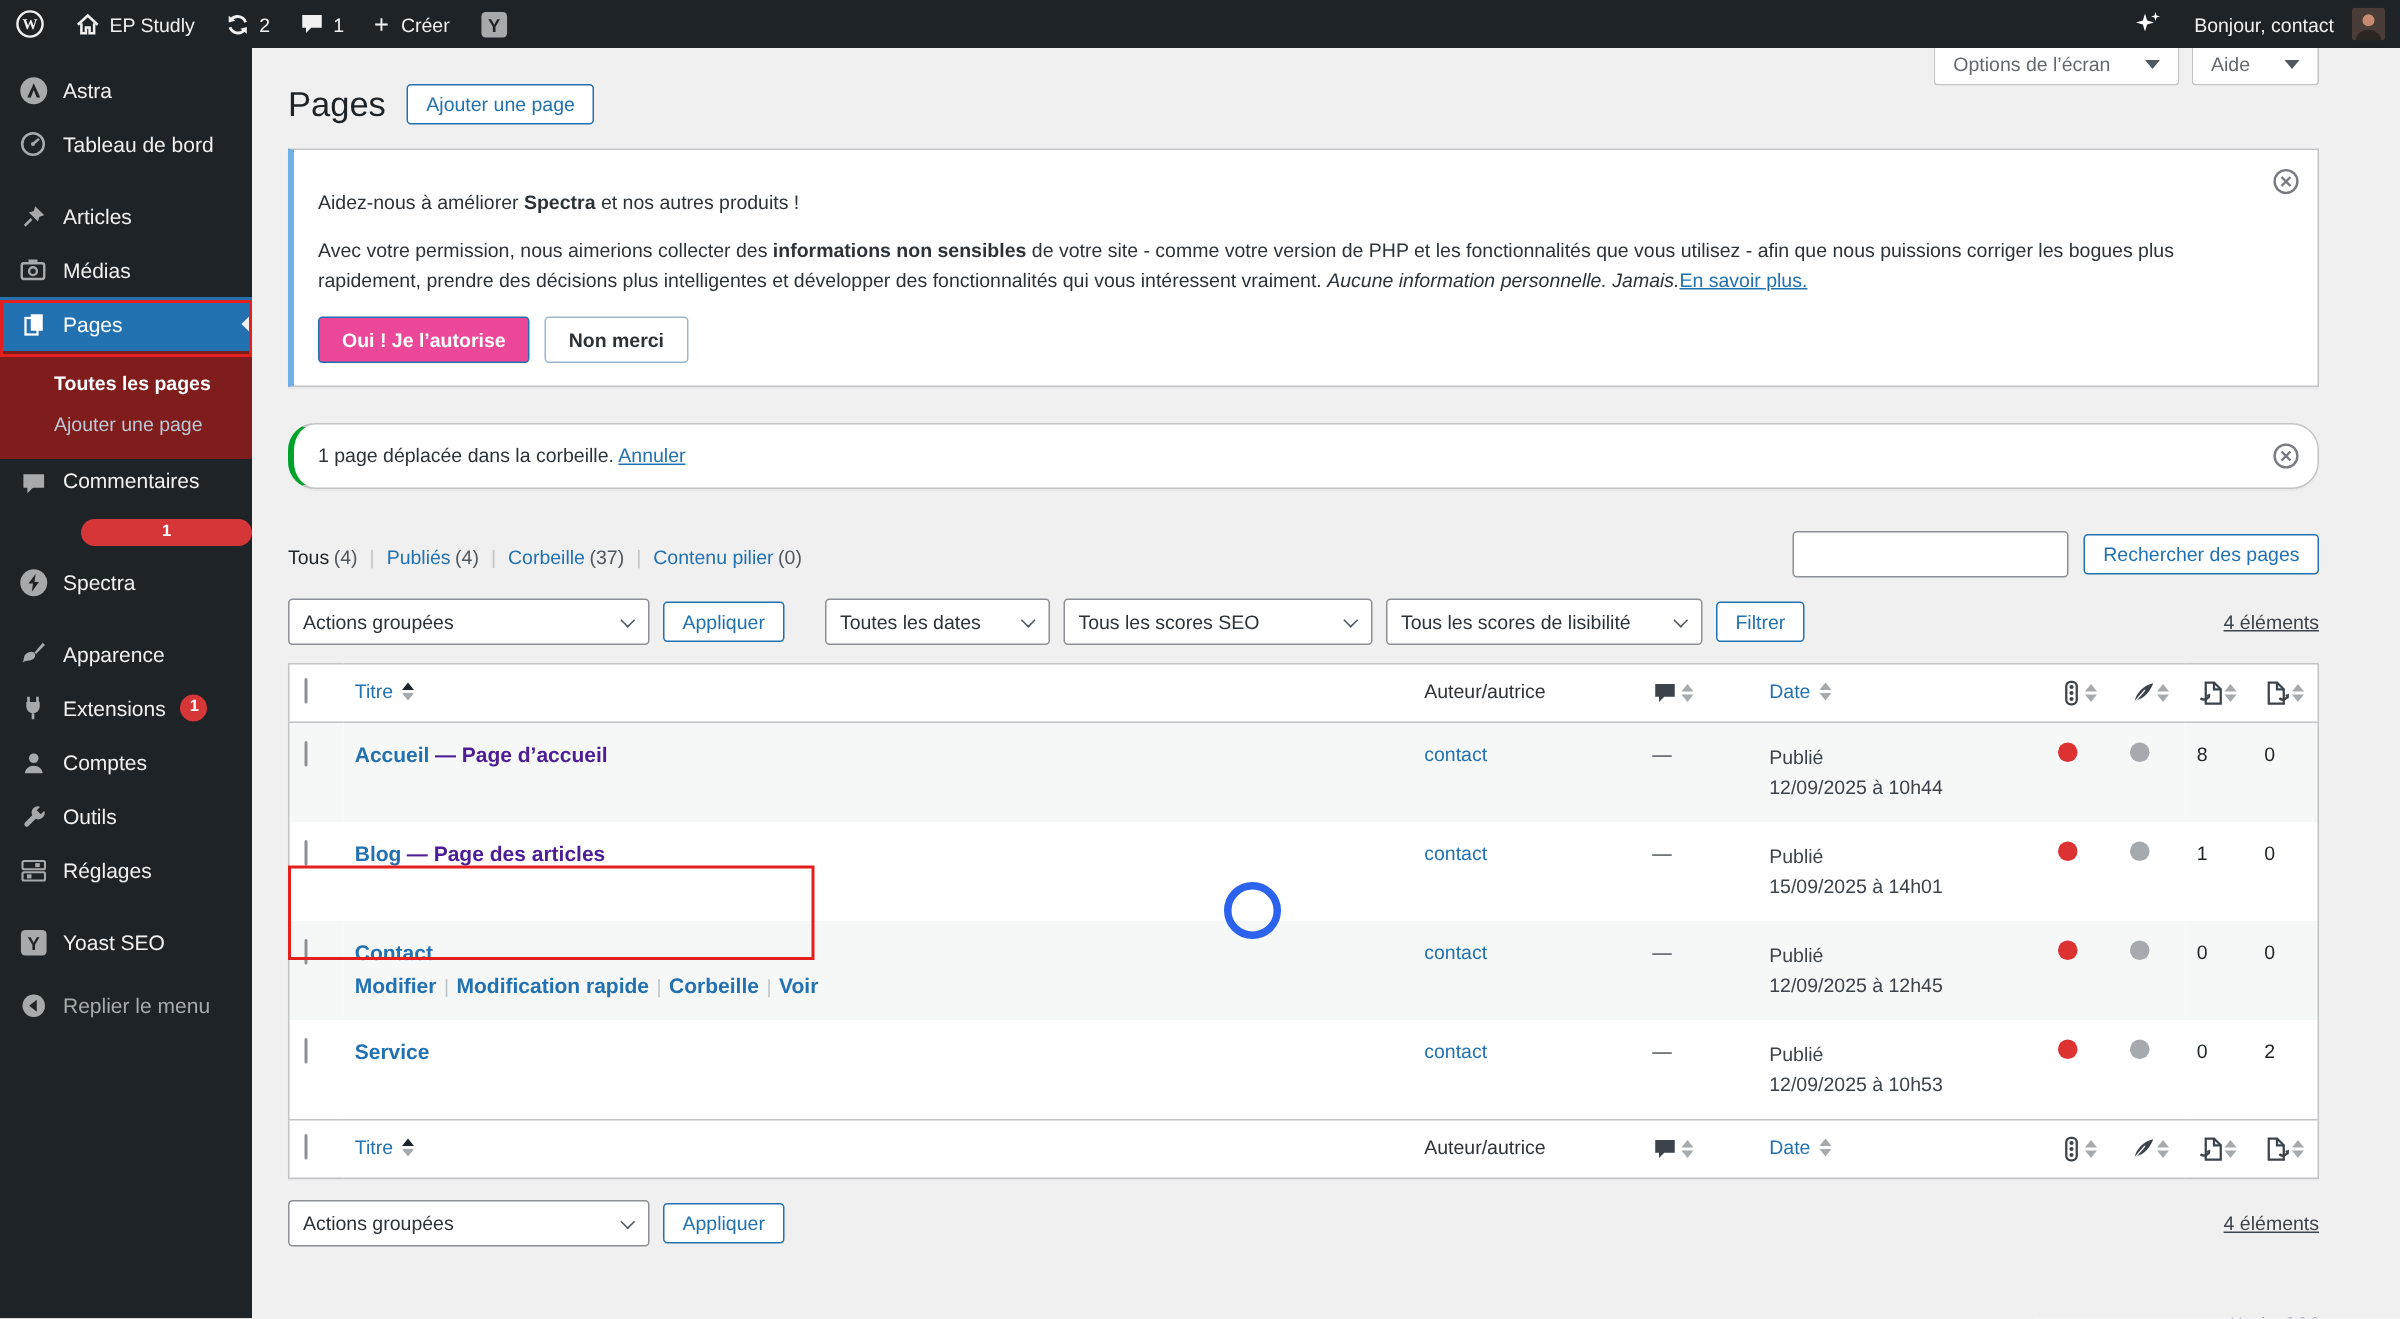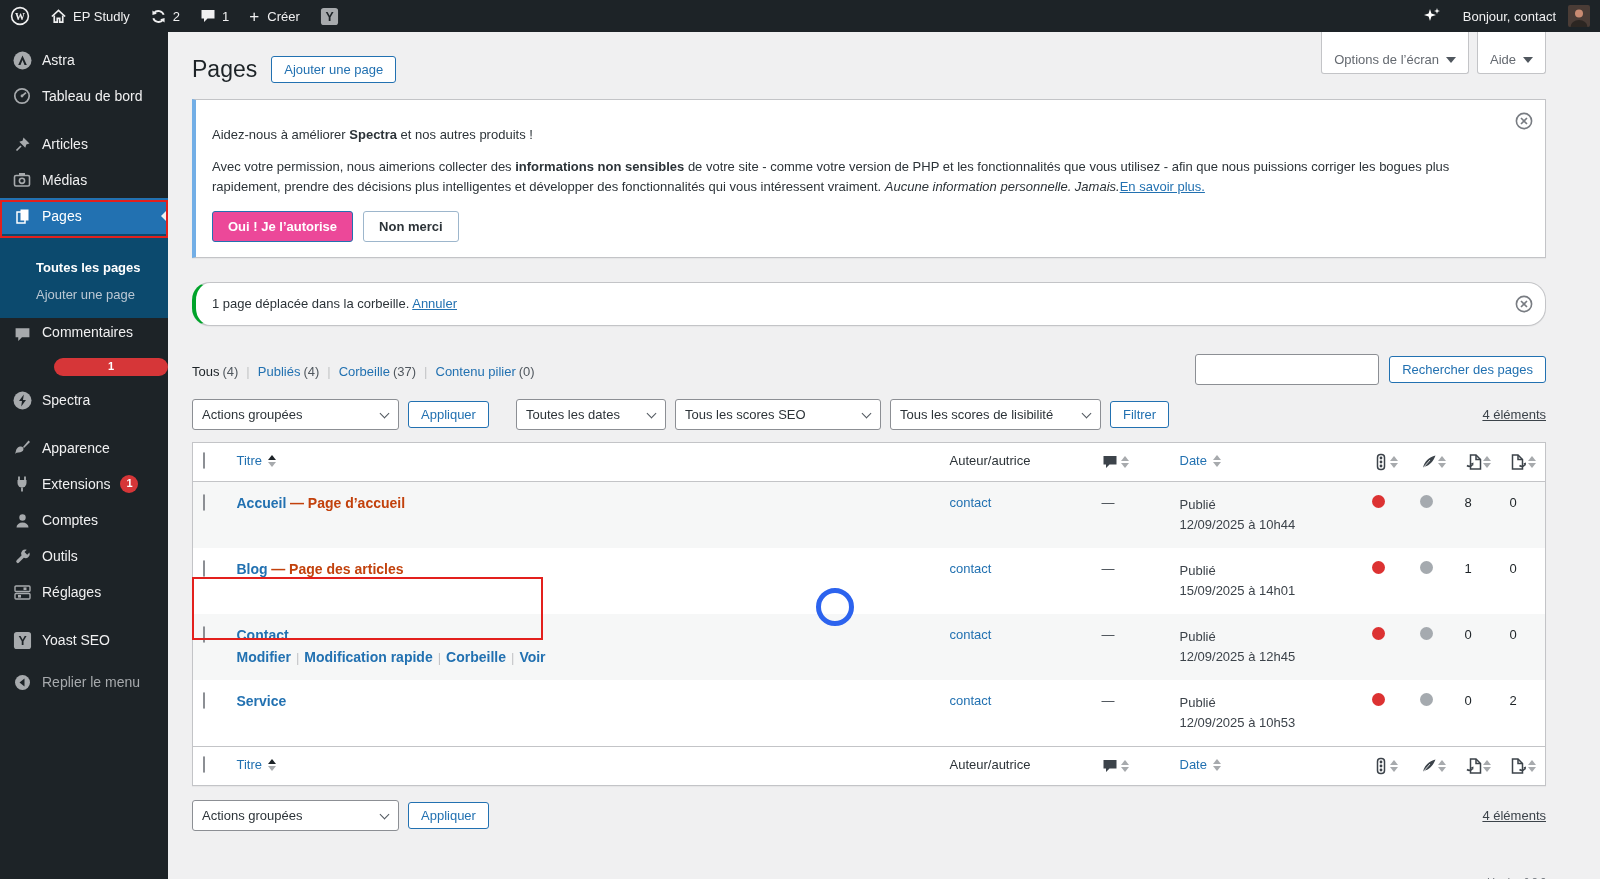--- a/index.html
+++ b/index.html
@@ -18,34 +18,34 @@
 
   
   .sidebar { position:absolute; top:32px; left:0; width:168px; height:847px; background:#1d2327; color:#f0f0f1; padding-top:10px; }
   .menu-item { display:flex; align-items:center; gap:10px; height:36px; padding:0 0 0 12px; font-size:14px; color:#f0f0f1; cursor:pointer; }
   .menu-item .mi-icon { width:20px; height:20px; color:#a7aaad; display:flex; align-items:center; justify-content:center; flex:0 0 20px; }
   .menu-item.active { background:#2271b1; color:#fff; position:relative; }
   .menu-item.active .mi-icon { color:#fff; }
   .menu-item.active::after { content:""; position:absolute; right:0; top:50%; margin-top:-7px;
     border-top:7px solid transparent; border-bottom:7px solid transparent; border-right:7px solid #f0f0f1; }
   .menu-gap { height:12px; }
-  .submenu { background:#0c4a6e; padding:20px 0 10px 0; }
+  .submenu { background:#7f1d1d; padding:8px 0 10px 0; }
   .submenu-item { display:block; padding:6px 0 6px 36px; font-size:13px; color:#bbc8d4; cursor:pointer; }
   .submenu-item.current { color:#fff; font-weight:bold; }
   .mi-2line { height:auto; padding-top:6px; padding-bottom:6px; align-items:flex-start; flex-wrap:wrap; }
   .badge { background:#d63638; color:#fff; font-size:11px; line-height:16px; min-width:18px; height:18px;
     border-radius:9px; text-align:center; padding:0 5px; display:inline-block; font-weight:bold; }
   .badge-below { margin:4px 0 0 42px; flex-basis:100%; width:fit-content; flex-grow:0; }
   .collapse { color:#a7aaad; margin-top:6px; }
 
   
   .content { position:absolute; top:32px; left:168px; width:1432px; height:847px; padding:0 54px 0 24px; background:#f0f0f1; }
   .screen-tabs { position:absolute; top:0; right:54px; display:flex; gap:8px; z-index:2; }
   .screen-tab { background:#fff; border:1px solid #c3c4c7; border-top:none; border-radius:0 0 3px 3px;
-    color:#646970; padding:20px 12px 6px; display:flex; align-items:center; gap:7px; cursor:pointer; font-size:13px; }
+    color:#646970; padding:3px 12px 6px; display:flex; align-items:center; gap:23px; cursor:pointer; font-size:13px; }
   .caret-down { width:0; height:0; border-left:5px solid transparent; border-right:5px solid transparent; border-top:6px solid #50575e; }
 
   .page-header { display:flex; align-items:center; gap:14px; margin-top:24px; }
   .page-title { font-size:23px; font-weight:400; color:#1d2327; }
   .btn { border-radius:3px; font-size:13px; cursor:pointer; display:inline-flex; align-items:center; justify-content:center; }
   .btn-outline { background:#fff; border:1px solid #2271b1; color:#2271b1; padding:5px 12px; }
   .btn-primary { background:#ec4899; border:1px solid #2271b1; color:#fff; padding:7px 15px; font-weight:600; }
   .btn-secondary { background:#fff; border:1px solid #9db6cc; color:#2c3338; padding:7px 15px; font-weight:600; }
 
   .notice { position:relative; background:#fff; border:1px solid #c3c4c7; border-left:4px solid #72aee6;
@@ -68,42 +68,42 @@
   .view + .view::before { content:"|"; color:#c3c4c7; margin:0 8px; }
   .view::before { cursor:default; }
   .search-group { display:flex; align-items:center; gap:10px; }
   .search-input { width:184px; height:31px; border:1px solid #8c8f94; border-radius:3px; background:#fff; padding:0 8px; font-size:13px; }
 
   .toolbar { display:flex; align-items:center; margin-top:14px; gap:9px; }
   .wpselect { height:31px; background:#fff; border:1px solid #8c8f94; border-radius:3px; color:#2c3338;
     display:flex; align-items:center; justify-content:space-between; padding:0 9px 0 9px; cursor:pointer; font-size:13px; }
   .chev { width:7px; height:7px; border-right:1.6px solid #50575e; border-bottom:1.6px solid #50575e;
     transform:rotate(45deg); margin:-3px 1px 0 10px; flex:0 0 auto; }
-  .w-bulk { width:207px; } .w-dates { width:150px; } .w-seo { width:206px; } .w-read { width:211px; }
+  .w-bulk { width:241px; } .w-dates { width:150px; } .w-seo { width:206px; } .w-read { width:211px; }
   .toolbar .spacer { flex:1; }
   .count { color:#3c434a; font-size:13px;text-decoration:underline; }
 
   
   table.list { width:1354px; border-collapse:collapse; background:#fff; border:1px solid #c3c4c7;
     box-shadow:0 1px 1px rgba(0,0,0,.04); margin-top:12px; }
   table.list th, table.list td { text-align:left; vertical-align:top; font-size:13px; }
   thead th, tfoot th { border-bottom:1px solid #c3c4c7; padding:10px 8px 10px 8px; font-weight:400; color:#2c3338; height:38px; vertical-align:middle; }
   tfoot th { border-bottom:none; border-top:1px solid #c3c4c7; }
   tbody td { padding:13px 8px; height:63px; }
   tbody tr.striped { background:#f6f7f7; }
   .cb-cell { padding-left:10px !important; width:36px; }
   .checkbox { width:17px; height:17px; border:1px solid #8c8f94; border-radius:4px; background:#fff; cursor:pointer; }
   thead .checkbox, tfoot .checkbox { margin-top:0; }
   .th-link { color:#2271b1; text-decoration:none; cursor:pointer; display:inline-flex; align-items:center; gap:6px; }
   .sort { display:inline-flex; flex-direction:column; gap:2px; vertical-align:middle; }
   .tri-up { width:0; height:0; border-left:4px solid transparent; border-right:4px solid transparent; border-bottom:5px solid #a7aaad; }
   .tri-down { width:0; height:0; border-left:4px solid transparent; border-right:4px solid transparent; border-top:5px solid #a7aaad; }
   .sort.sorted .tri-up { border-bottom-color:#1d2327; }
   .title-cell a { color:#2271b1; font-weight:bold; text-decoration:none; font-size:14px; }
-  .subtitle { font-weight:bold; color:#c2410c; font-size:14px; }
+  .subtitle { font-weight:bold; color:#4c1d95; font-size:14px; }
   .row-actions { margin-top:6px; font-size:13px; }
   .row-actions a { text-decoration:none; cursor:pointer; }
   .ra-sep { color:#c3c4c7; margin:0 5px; }
   .ra-trash { color:#b32d2e; }
   td.center, th.center { text-align:center; }
   .dash { color:#3c434a; }
   .date-cell { color:#3c434a; line-height:20px; }
   .dot { width:13px; height:13px; border-radius:50%; display:inline-block; }
   .dot-red { background:#dc3232; }
   .dot-gray { background:#a5aaaf; }

